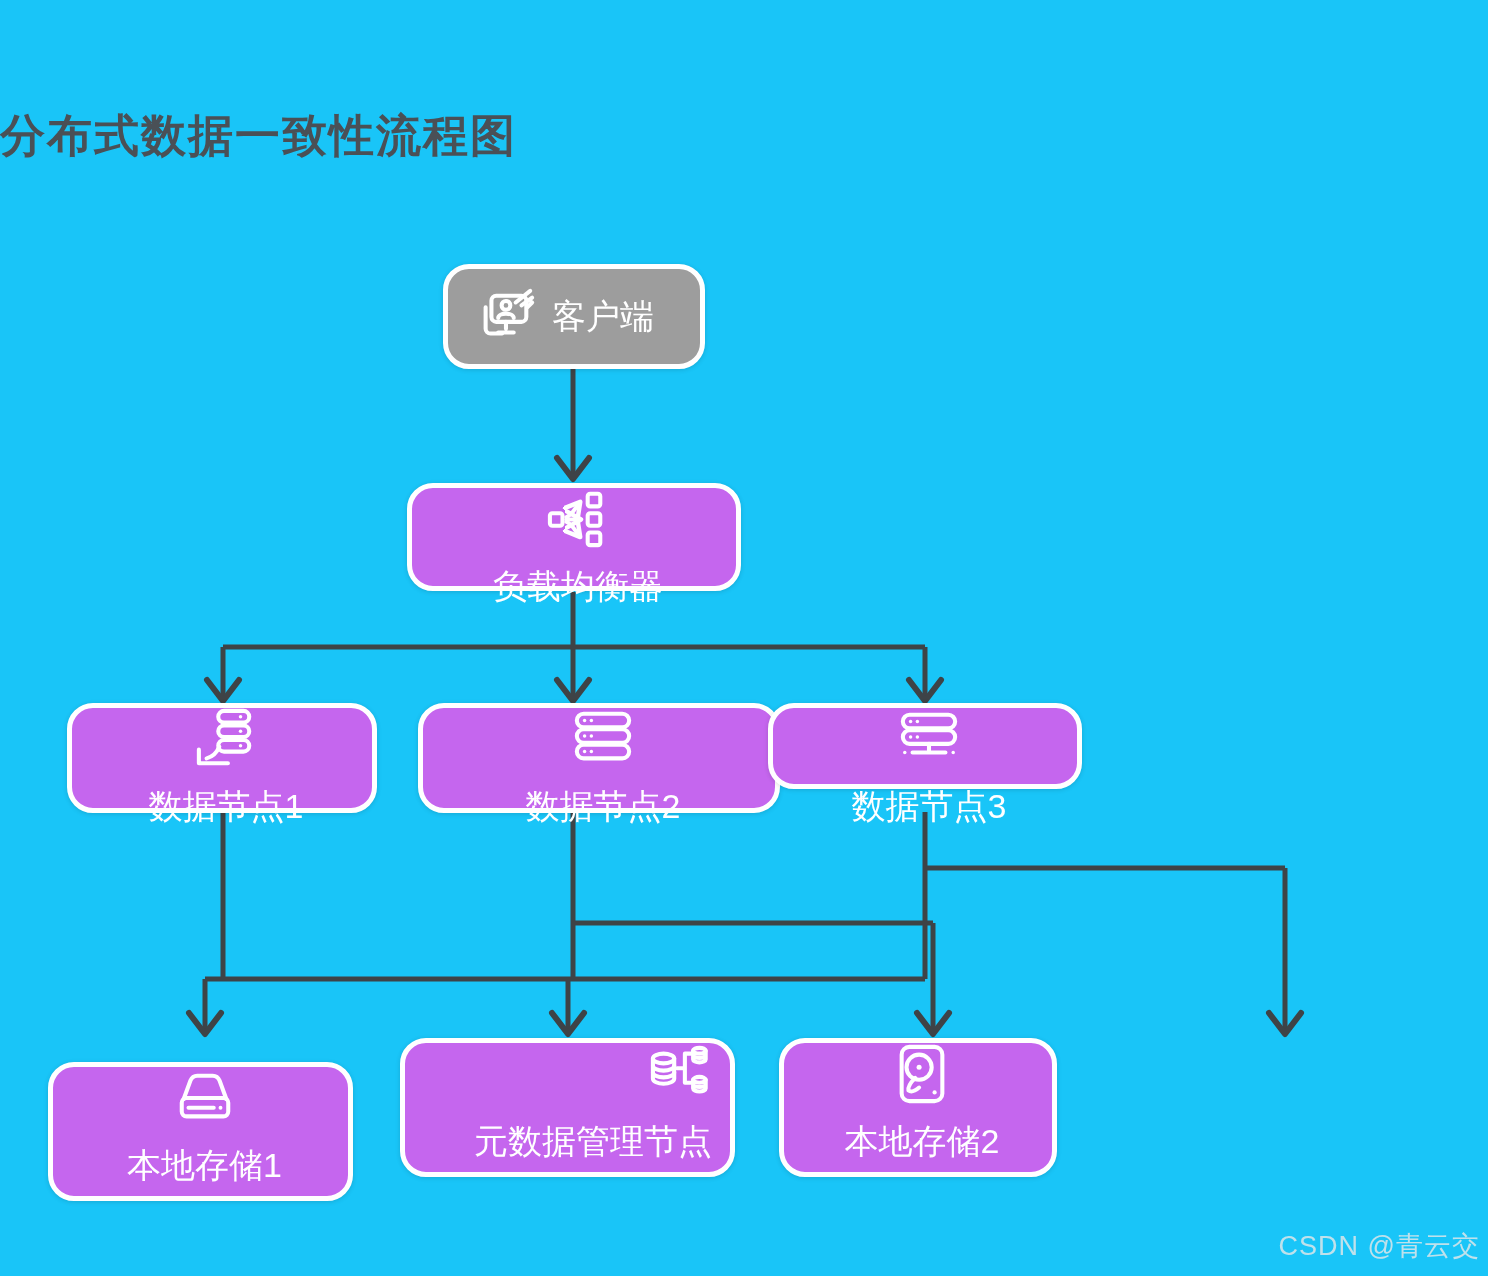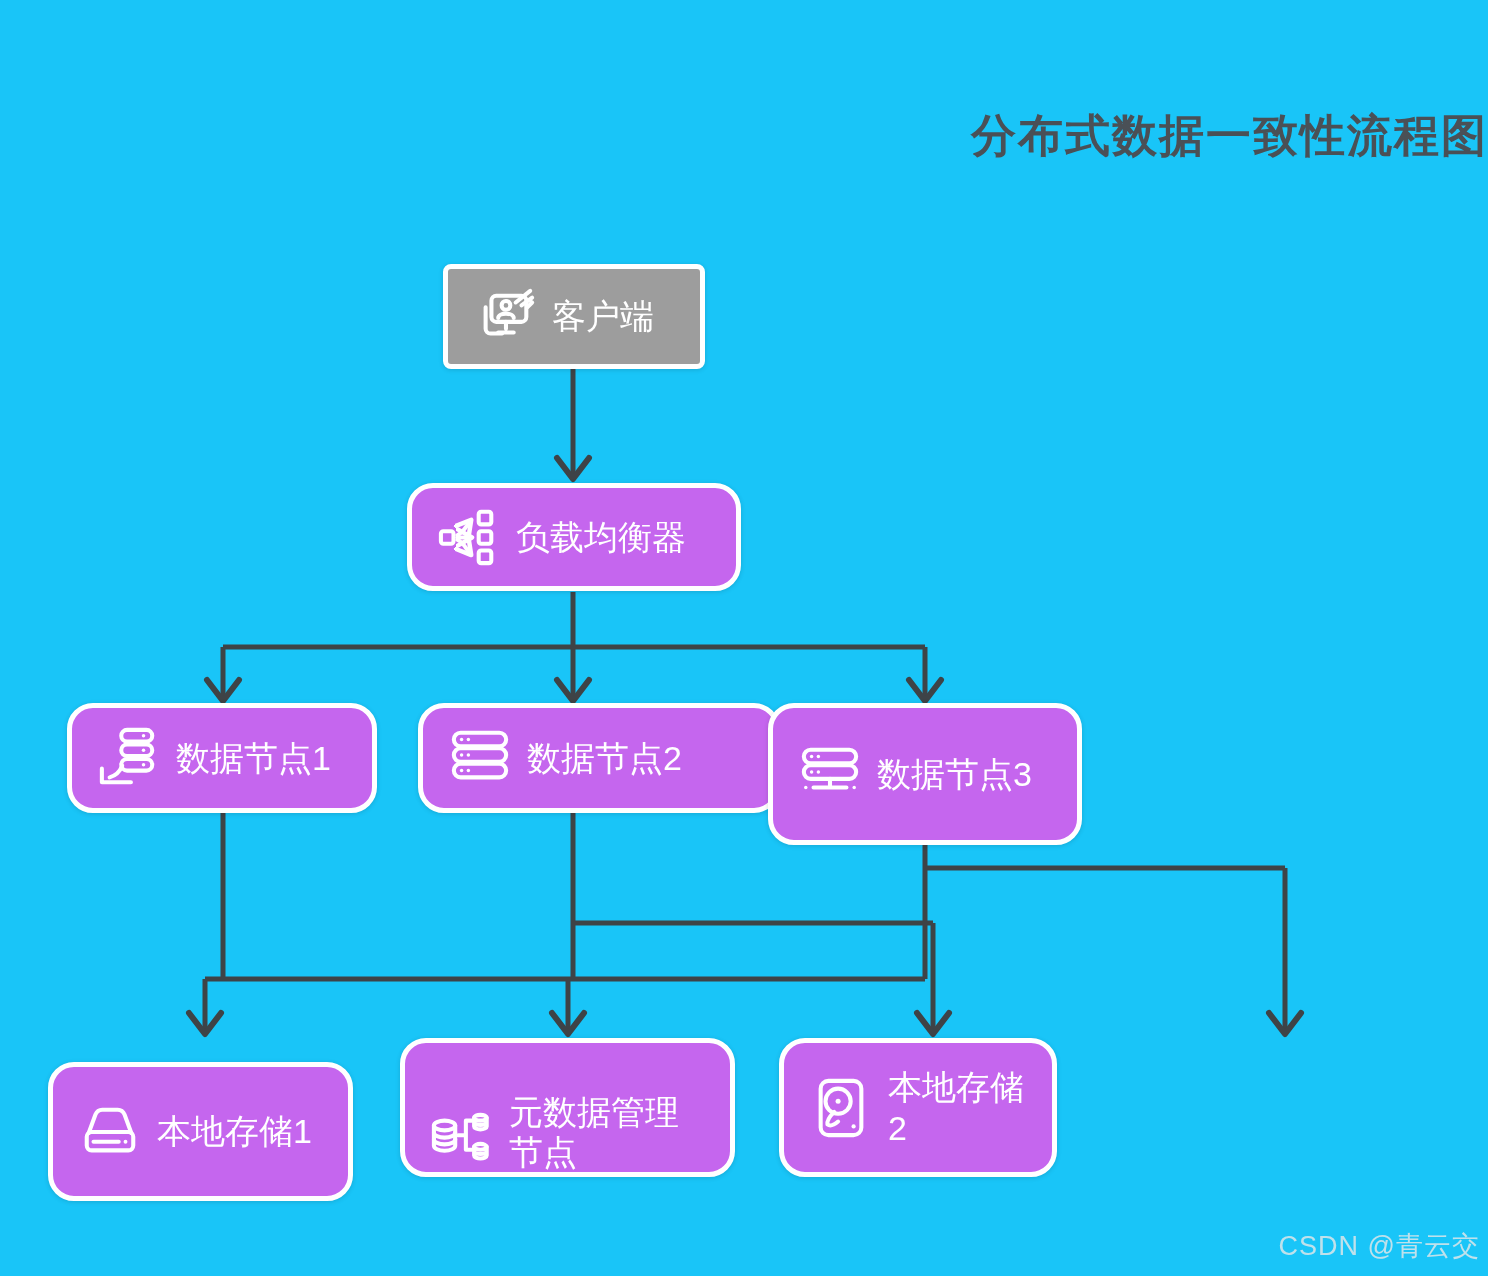--- a/index.html
+++ b/index.html
@@ -5,37 +5,37 @@
   html,body{margin:0;padding:0;}
   body{
     width:1488px;height:1276px;
     background:var(--background,#19c5f8);
     font-family:"Liberation Sans","DejaVu Sans",sans-serif;
     overflow:hidden;
   }
   .stage{position:relative;width:1488px;height:1276px;}
   .title{
     position:absolute;left:0;top:106px;width:100%;
-    text-align:right;font-size:45px;font-weight:600;
+    text-align:left;font-size:45px;font-weight:600;
     color:var(--title-text,#4a5056);letter-spacing:2px;
   }
   svg.connectors{position:absolute;left:0;top:0;z-index:0;}
   .connectors path{stroke:var(--line,#3e4347);fill:none;}
   .connectors .shaft{stroke-width:5;stroke-linecap:butt;stroke-linejoin:round;}
   .connectors .head{stroke-width:6;stroke-linecap:round;stroke-linejoin:round;}
   .node{
     position:absolute;z-index:1;
     display:flex;align-items:center;gap:16px;
     box-sizing:border-box;padding:0 18px 0 26px;
     border:5px solid #ffffff;border-radius:26px;
     color:var(--text,#ffffff);font-size:34px;line-height:1.18;
     box-shadow:0 1px 5px rgba(0,0,0,.14);
   }
-  .node.purple{background:var(--node-purple,#c566ee);}
-  .node.gray{background:var(--node-gray,#9d9d9d);border-radius:8px;}
+  .node.purple{background:var(--node-purple,#c566ee);flex-direction:column;}
+  .node.gray{background:var(--node-gray,#9d9d9d);}
   .node .icon{flex:0 0 auto;width:62px;height:62px;}
   .node .icon svg{width:100%;height:100%;display:block;}
   .ico{stroke:#ffffff;stroke-width:4.2;fill:none;stroke-linecap:round;stroke-linejoin:round;}
   .ico .fil{fill:#ffffff;stroke:none;}
   .node .lbl{flex:1 1 auto;}
   .watermark{
     position:absolute;right:8px;bottom:12px;z-index:2;
     font-size:27px;color:var(--watermark,#e9e9e9);opacity:.8;letter-spacing:1px;
   }
 </style>
@@ -122,21 +122,21 @@
           <circle class="fil" cx="20" cy="13" r="1.8"></circle>
         <circle class="fil" cx="13" cy="29" r="1.8"></circle>
           <circle class="fil" cx="20" cy="29" r="1.8"></circle>
         <circle class="fil" cx="13" cy="45" r="1.8"></circle>
           <circle class="fil" cx="20" cy="45" r="1.8"></circle>
       </svg>
     </span>
     <span class="lbl">数据节点2</span>
   </div>
 
-  <div class="node purple" style="left:768px;top:703px;width:314px;height:142px;">
+  <div class="node purple" style="left:768px;top:703px;width:314px;height:86px;">
     <span class="icon">
       <svg viewBox="0 0 64 64" class="ico">
         <rect x="5" y="7" width="54" height="14" rx="7"></rect>
         <rect x="5" y="23" width="54" height="14" rx="7"></rect>
         <circle class="fil" cx="13" cy="14" r="1.8"></circle>
           <circle class="fil" cx="20" cy="14" r="1.8"></circle>
         <circle class="fil" cx="13" cy="30" r="1.8"></circle>
           <circle class="fil" cx="20" cy="30" r="1.8"></circle>
         <path d="M32 37 v9 M15 46 h34"></path>
         <circle class="fil" cx="7" cy="46" r="1.8"></circle>

